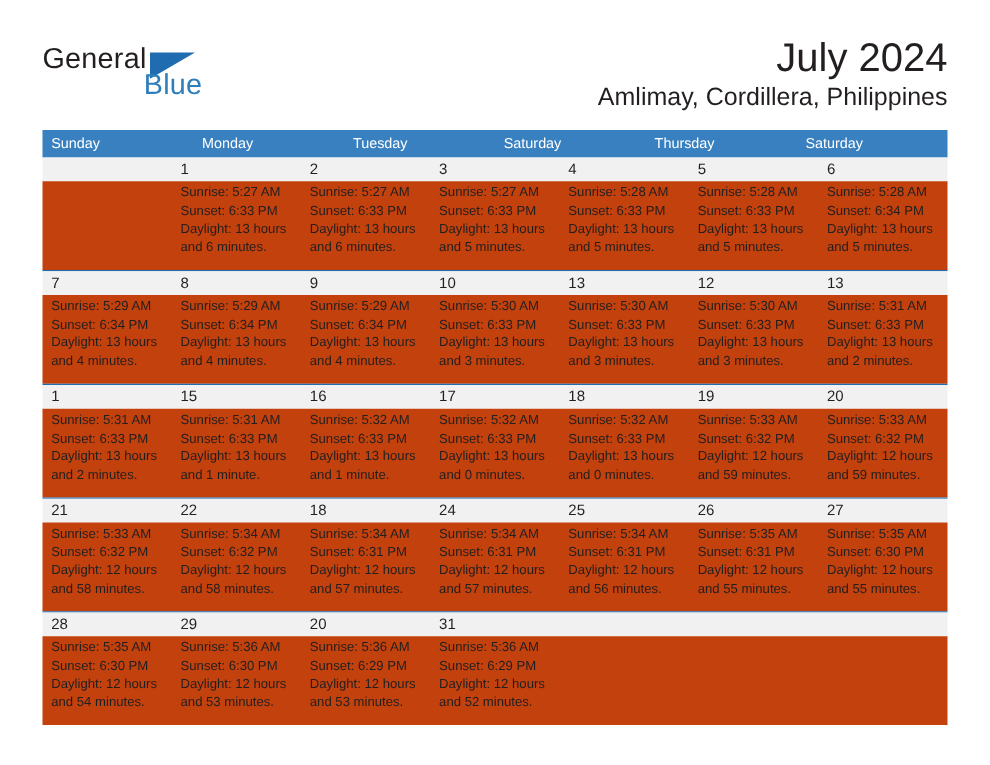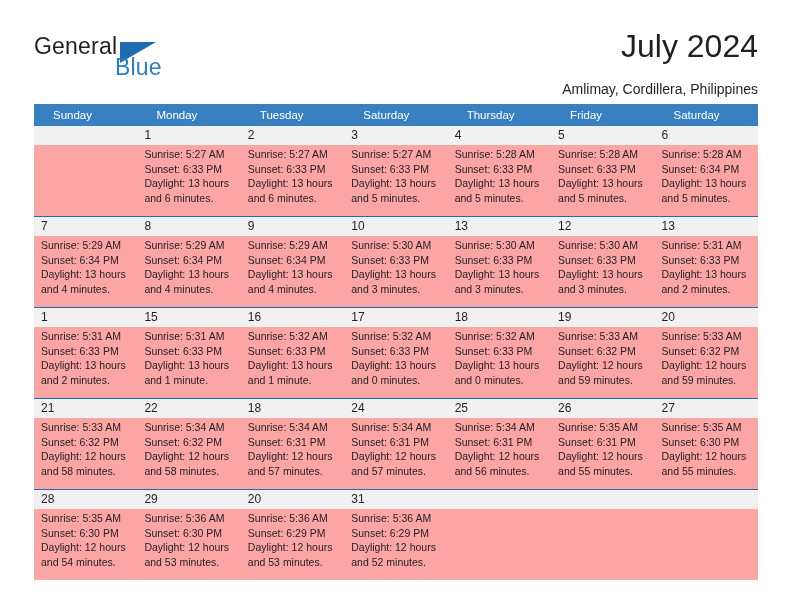--- a/index.html
+++ b/index.html
@@ -71,22 +71,22 @@
     top: 30px;
     text-align: right;
   }
   .cal-title {
     font-size: 32px;
     color: #231f20;
     line-height: 32px;
     white-space: nowrap;
   }
   .cal-subtitle {
-    margin-top: 19px;
-    font-size: 14px;
+    margin-top: 8px;
+    font-size: 20px;
     color: #231f20;
     line-height: 17px;
     white-space: nowrap;
   }
 
   
   .calendar {
     position: absolute;
     left: 34px;
     top: 104px;
@@ -95,21 +95,21 @@
   .dow-row {
     display: flex;
     background: #3880c0;
     height: 22px;
   }
   .dow-cell {
     flex: 1 1 0;
     color: #ffffff;
     font-size: 11.5px;
     line-height: 22px;
-    padding-left: 19px;
+    padding-left: 7px;
     box-sizing: border-box;
     white-space: nowrap;
     overflow: hidden;
   }
 
   .week {
     position: relative;
   }
   .week-rule {
     height: 1px;
@@ -125,21 +125,21 @@
     flex: 1 1 0;
     font-size: 12px;
     line-height: 19px;
     padding-left: 7px;
     box-sizing: border-box;
     color: #231f20;
   }
   .detail-band {
     display: flex;
     height: 71px;
-    background: #fca5a5;
+    background: #c2410c;
   }
   .detail {
     flex: 1 1 0;
     padding: 2px 8px 0 7px;
     box-sizing: border-box;
     font-size: 10.5px;
     line-height: 14.5px;
     color: #231f20;
   }
   .detail .line {
@@ -167,21 +167,20 @@
   </div>
 
   <div class="calendar">
 
     <div class="dow-row">
       <div class="dow-cell">Sunday</div>
       <div class="dow-cell">Monday</div>
       <div class="dow-cell">Tuesday</div>
       <div class="dow-cell">Saturday</div>
       <div class="dow-cell">Thursday</div>
-      <div class="dow-cell">Friday</div>
       <div class="dow-cell">Saturday</div>
     </div>
 
     <div id="weeks-container">
         <div class="week">
           <div class="daynum-band">
             <div class="daynum"></div>
             <div class="daynum">1</div>
             <div class="daynum">2</div>
             <div class="daynum">3</div>

